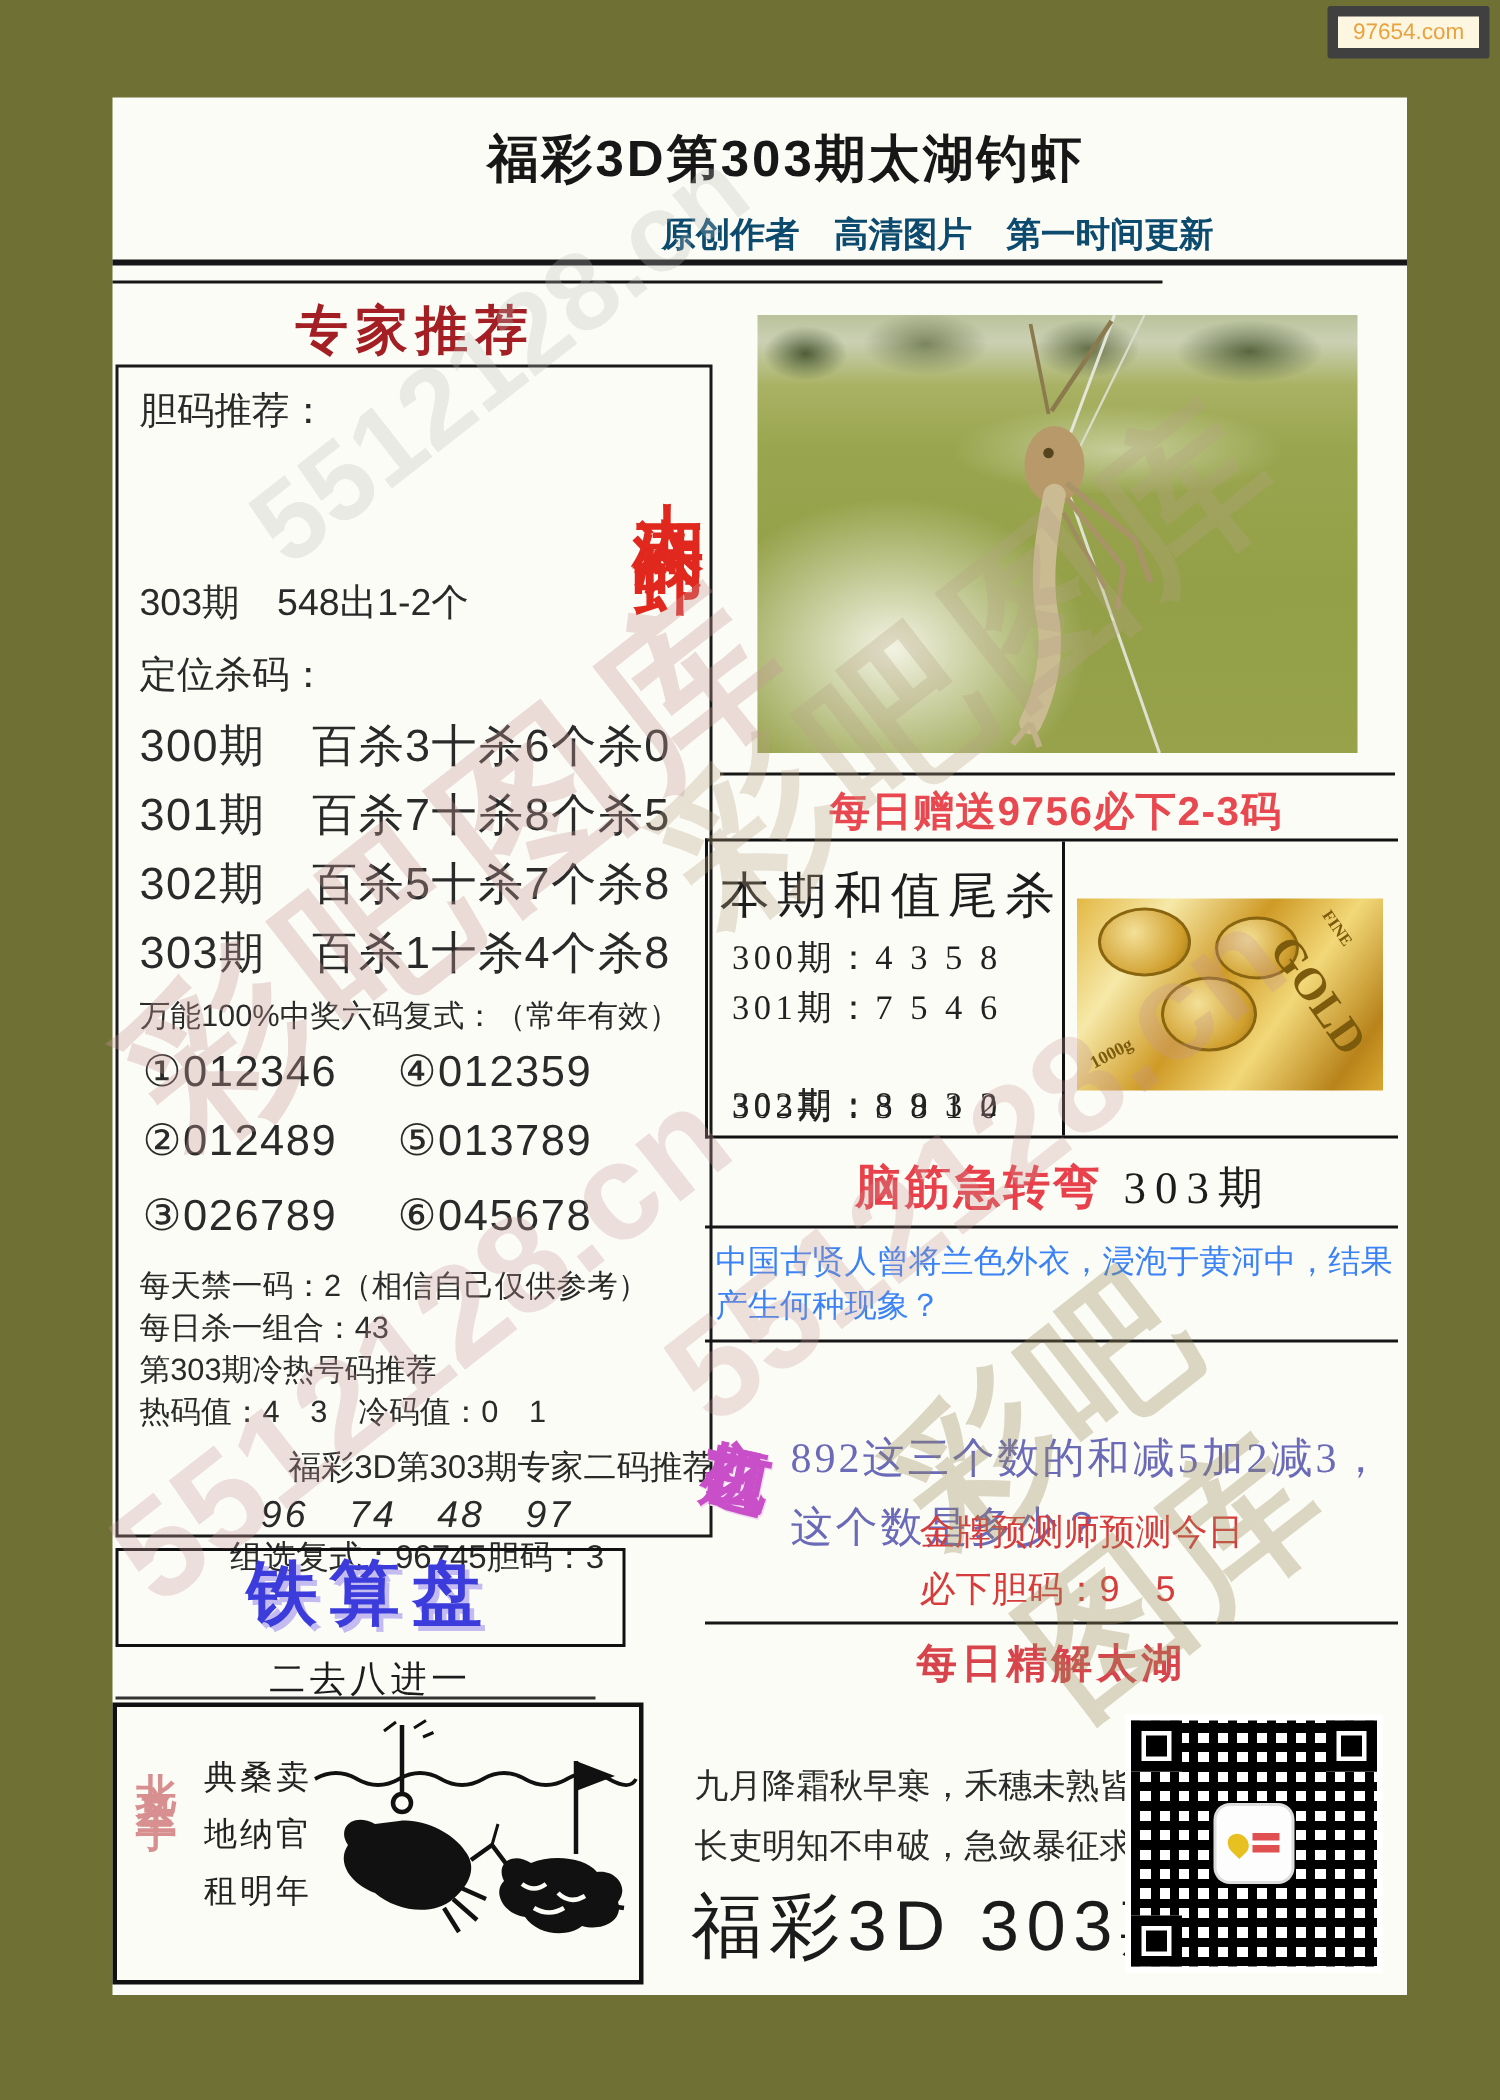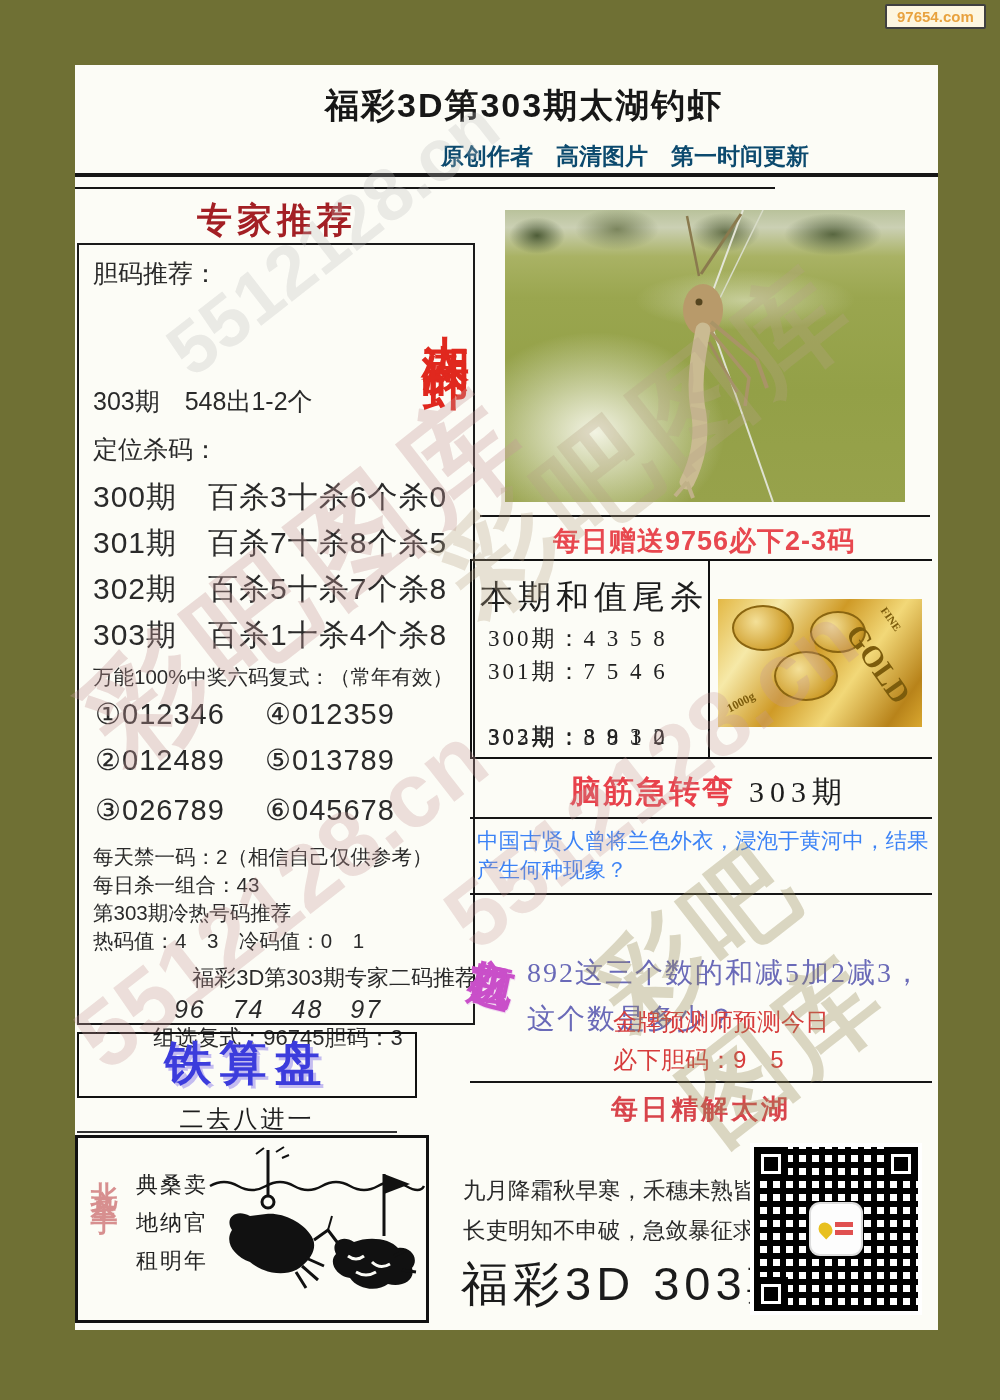--- a/index.html
+++ b/index.html
@@ -1,21 +1,21 @@
 <!DOCTYPE html>
 <html><head>
 <meta charset="utf-8">
 <style>
   html,body{margin:0;padding:0;}
   body{width:1000px;height:1400px;background:#6f7034;position:relative;
        font-family:"Liberation Sans",sans-serif;overflow:hidden;}
   .t{white-space:pre-wrap;}
   .page{position:absolute;inset:0;}
-  .badge{position:absolute;left:885px;top:4px;background:#fdf6e0;border:2px solid #404040;
-         color:#e8a23f;font-size:15px;font-weight:bold;padding:2px 10px;border-radius:2px;z-index:9;}
+  .badge{position:absolute;left:885px;top:4px;background:#fdf6e0;border:7px solid #404040;
+         color:#e8a23f;font-size:15px;font-weight:normal;padding:2px 10px;border-radius:2px;z-index:9;}
   .content{position:absolute;left:75px;top:65px;width:863px;height:1265px;background:#fcfcf6;z-index:2;}
 
   
   .wm{position:absolute;z-index:6;pointer-events:none;font-weight:bold;transform:rotate(-38deg);
       font-family:"Liberation Sans",sans-serif;}
   .wm1{left:-30px;top:430px;font-size:118px;letter-spacing:14px;color:rgba(198,152,152,.33);}
   .wm2{left:-40px;top:780px;font-size:92px;color:rgba(198,152,152,.30);}
   .wm3{left:330px;top:300px;font-size:112px;letter-spacing:10px;color:rgba(182,162,132,.30);}
   .wm4{left:330px;top:660px;font-size:92px;color:rgba(198,152,152,.28);}
   .wm5{left:545px;top:760px;font-size:104px;letter-spacing:8px;color:rgba(152,142,92,.34);}

